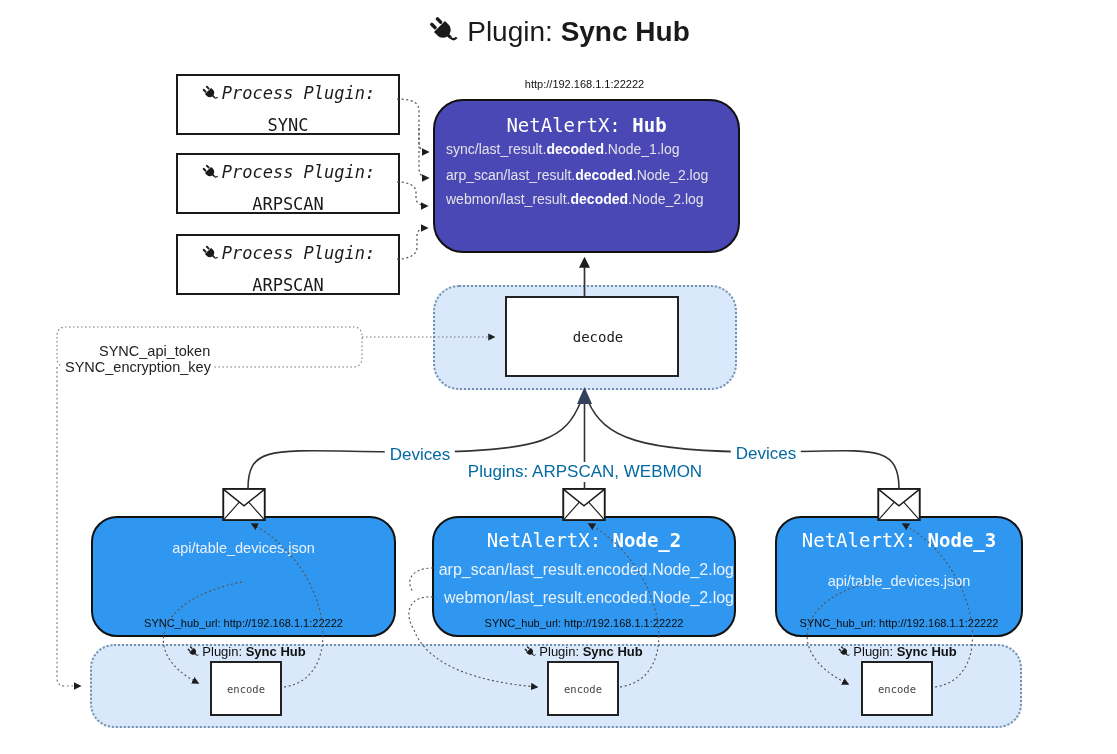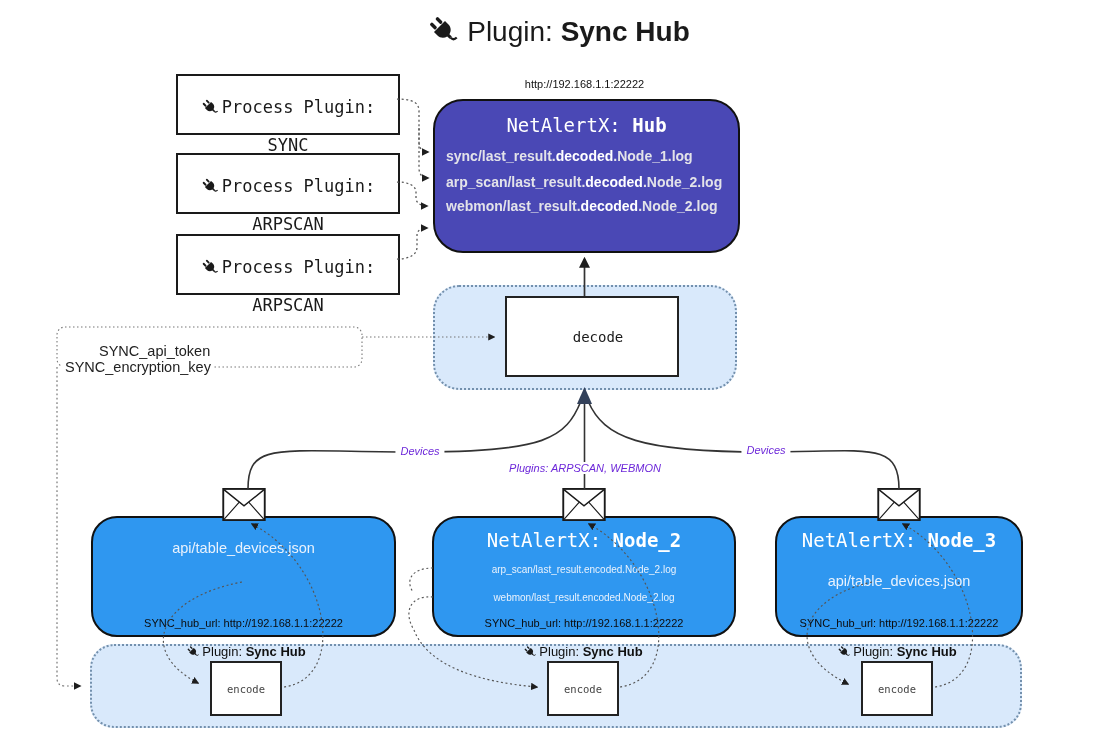--- a/index.html
+++ b/index.html
@@ -8,57 +8,57 @@
   .abs{position:absolute;}
   svg.overlay{position:absolute;left:0;top:0;width:1117px;height:754px;pointer-events:none;z-index:30;}
   
   .title{left:0;top:14px;width:100%;text-align:center;font-size:28px;z-index:5;}
   .title .t-name{font-weight:bold;}
   .title svg{vertical-align:-7px;margin-right:6px;}
   
   .pbox{left:176px;width:220px;height:57px;background:#fff;border:2px solid #1a1a1a;
         font-family:"DejaVu Sans Mono","Liberation Mono",monospace;font-size:17px;
         text-align:center;z-index:10;}
-  .pbox .l1{margin-top:21px;}
+  .pbox .l1{margin-top:7px;font-style:italic;}
   .pbox .l1 svg{vertical-align:-4px;margin-right:2px;}
-  .pbox .l2{margin-top:18px;}
+  .pbox .l2{margin-top:12px;}
   
   .hub-url{left:433px;top:78px;width:303px;text-align:center;font-size:11px;color:#111;z-index:10;}
   .hub{left:433px;top:99px;width:303px;height:150px;background:#4a48b5;border:2px solid #111;
        border-radius:30px;color:#fff;z-index:10;}
   .hub-title{margin-top:13px;text-align:center;font-family:"DejaVu Sans Mono","Liberation Mono",monospace;font-size:19px;}
   .hub-title b{font-weight:bold;}
-  .hub-logs{margin-top:7px;padding-left:11px;font-size:14px;color:#e3e3e9;font-weight:bold;}
+  .hub-logs{padding-left:11px;font-size:14px;color:#e3e3e9;}
   .hub-log{line-height:26px;white-space:nowrap;}
   .hub-log:nth-child(3),.hub-log:nth-child(4){line-height:22px;}
   .hub-log b{color:#fff;}
   
   .decode-panel{left:433px;top:285px;width:300px;height:101px;background:#d9e9fb;
                 border:2px dotted #7390ad;border-radius:26px;z-index:6;}
   .decode-box{left:505px;top:296px;width:158px;height:77px;background:#fff;border:2px solid #222;
               display:flex;align-items:center;justify-content:center;z-index:12;
               font-family:"DejaVu Sans Mono","Liberation Mono",monospace;font-size:14px;padding-left:12px;}
   
   .tok{background:#fff;padding:0 3px;font-size:14.5px;color:#222;z-index:35;}
   .tok1{left:96px;top:311px;margin-top:32px;}
   .tok2{left:62px;top:359px;}
   
-  .edge-lbl{background:#fff;padding:0 5px;font-size:11px;color:#6d28d9;z-index:35;transform:translateX(-50%);font-style:italic;}
+  .edge-lbl{background:#fff;padding:0 5px;font-size:17px;color:#0369a1;z-index:35;transform:translateX(-50%);}
   .lbl-dev-l{left:420px;top:445px;}
   .lbl-dev-r{left:766px;top:444px;}
   .lbl-plugins{left:585px;top:462px;}
   
   .node{top:516px;height:117px;background:#2f97f0;border:2px solid #111;border-radius:26px;
         color:#fff;text-align:center;z-index:10;}
   .node1{left:91px;width:301px;}
   .node2{left:432px;width:300px;}
   .node3{left:775px;width:244px;}
   .node-title{margin-top:11px;font-family:"DejaVu Sans Mono","Liberation Mono",monospace;font-size:19px;white-space:nowrap;}
   .node-files{margin-top:16px;font-size:14.5px;color:#e9f2fd;line-height:28px;}
-  .node2 .node-files{margin-top:5px;font-size:10px;}
+  .node2 .node-files{margin-top:5px;font-size:16px;text-align:right;}
   .node-url{position:absolute;bottom:6px;left:0;width:100%;font-size:11px;color:#0c0c0c;}
   
   .env{top:488px;width:44px;height:33px;z-index:20;}
   .env1{left:222px;} .env2{left:562px;} .env3{left:877px;}
   
   .enc-panel{left:90px;top:644px;width:928px;height:80px;background:#d9e9fb;
              border:2px dotted #7390ad;border-radius:24px;z-index:6;}
   .enc-box{top:661px;width:68px;height:51px;background:#fff;border:2px solid #222;z-index:12;
            display:flex;align-items:center;justify-content:center;color:#444;
            font-family:"DejaVu Sans Mono","Liberation Mono",monospace;font-size:10.5px;}

